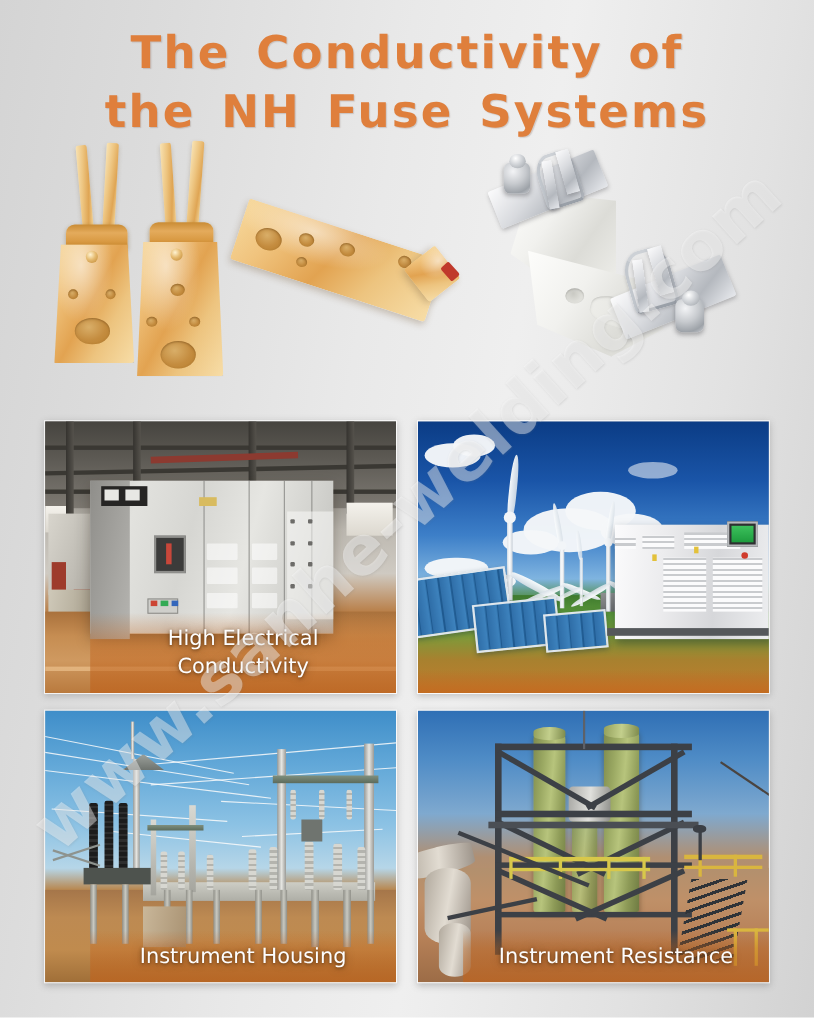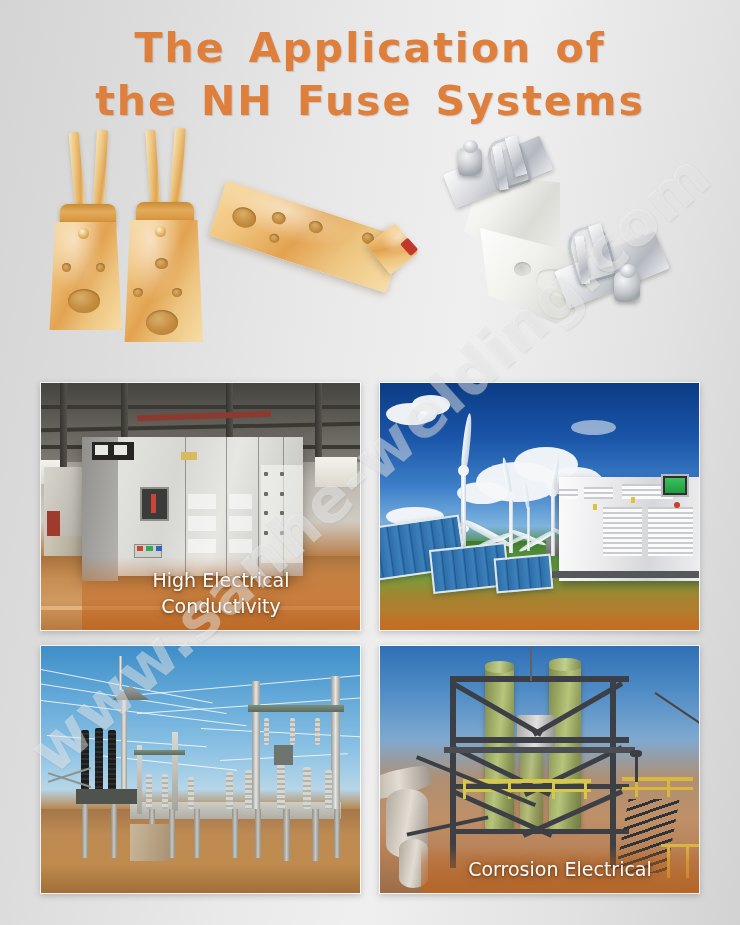--- a/index.html
+++ b/index.html
@@ -264,21 +264,21 @@
   .p4 .tank { position:absolute; border-radius:4px; background: linear-gradient(95deg,#a8a8a4,#e0e0dc,#8f8f8b); }
   .p4 .stair { position:absolute; background: repeating-linear-gradient(160deg,#2f3338 0px,#2f3338 3px,rgba(0,0,0,0) 3px,rgba(0,0,0,0) 9px); }
   .p4 .ystruct { position:absolute; background:#d9b63f; }
   .p4 .lamp { position:absolute; background:#3b3f45; }
   .p4 .pipe { position:absolute; border-radius:50%/20%; background: linear-gradient(100deg,#b0a89c,#e2dcd2,#9b9288); }
 </style>
 </head>
 <body>
 
 <div class="title-block">
-  <div class="title-line">The  Application  of</div>
+  <div class="title-line">The  Conductivity  of</div>
   <div class="title-line">the  NH  Fuse  Systems</div>
 </div>
 
 <div class="hero">
 
   <div>
     <div class="copper-blade" style="left:72px; top:4px; width:10px; height:78px; transform:rotate(-5deg);"></div>
     <div class="copper-blade" style="left:95px; top:2px; width:11px; height:80px; transform:rotate(3deg);"></div>
     <div class="copper-neck" style="left:60px; top:76px; width:56px; height:22px; border-radius:8px 8px 0 0;"></div>
     <div class="copper-plate" style="left:48px; top:94px; width:74px; height:108px; clip-path: polygon(10% 0,92% 0,100% 100%,2% 100%);"></div>
@@ -507,20 +507,23 @@
       <div class="base" style="left:48%; top:66%; width:6px; height:20%;"></div>
       <div class="base" style="left:60%; top:66%; width:6px; height:20%;"></div>
       <div class="base" style="left:67%; top:66%; width:6px; height:20%;"></div>
       <div class="base" style="left:76%; top:66%; width:7px; height:21%;"></div>
       <div class="base" style="left:85%; top:66%; width:7px; height:21%;"></div>
       <div class="base" style="left:92%; top:66%; width:6px; height:20%;"></div>
       <div class="cabinet3" style="left:28%; top:72%; width:12%; height:15%;"></div>
       <div style="position:absolute; left:2%; top:52%; width:14%; height:2px; background:#8e938e; transform: rotate(-18deg);"></div>
       <div style="position:absolute; left:2%; top:54%; width:14%; height:2px; background:#8e938e; transform: rotate(18deg);"></div>
     </div>
+    <div class="card-caption cap-warm">
+      <div>Instrument Housing</div>
+    </div>
   </div>
 
   <div class="card">
     <div class="card-photo p4">
       <div class="ground4"></div>
 
       <div class="stack" style="left:33%; top:8%; width:9%; height:66%;"></div>
       <div class="stack-cap" style="left:33%; top:6%; width:9%; height:5%;"></div>
       <div class="stack" style="left:53%; top:7%; width:10%; height:67%;"></div>
       <div class="stack-cap" style="left:53%; top:5%; width:10%; height:5%;"></div>
@@ -560,20 +563,20 @@
 
       <div class="pipe" style="left:-4%; top:50%; width:20%; height:10%; transform: rotate(-14deg);"></div>
       <div class="pipe" style="left:2%; top:58%; width:13%; height:28%;"></div>
       <div class="pipe" style="left:6%; top:78%; width:9%; height:20%;"></div>
       <div class="frame" style="left:10%; top:54%; width:40%; height:4px; transform: rotate(22deg);"></div>
       <div class="frame" style="left:8%; top:72%; width:26%; height:4px; transform: rotate(-12deg);"></div>
       <div class="wire" style="position:absolute; left:84%; top:28%; width:26%; height:2px; background:#4a4440; transform: rotate(34deg);"></div>
       <div style="position:absolute; left:47%; top:0%; width:2px; height:14%; background:#5d6168;"></div>
     </div>
     <div class="card-caption cap-warm">
-      <div>Corrosion Electrical</div>
+      <div>Instrument Resistance</div>
     </div>
   </div>
 </div>
 
 <div class="watermark-layer">
   <div class="watermark-text">www.sanhe-welding.com</div>
 </div>
 
 </body></html>

